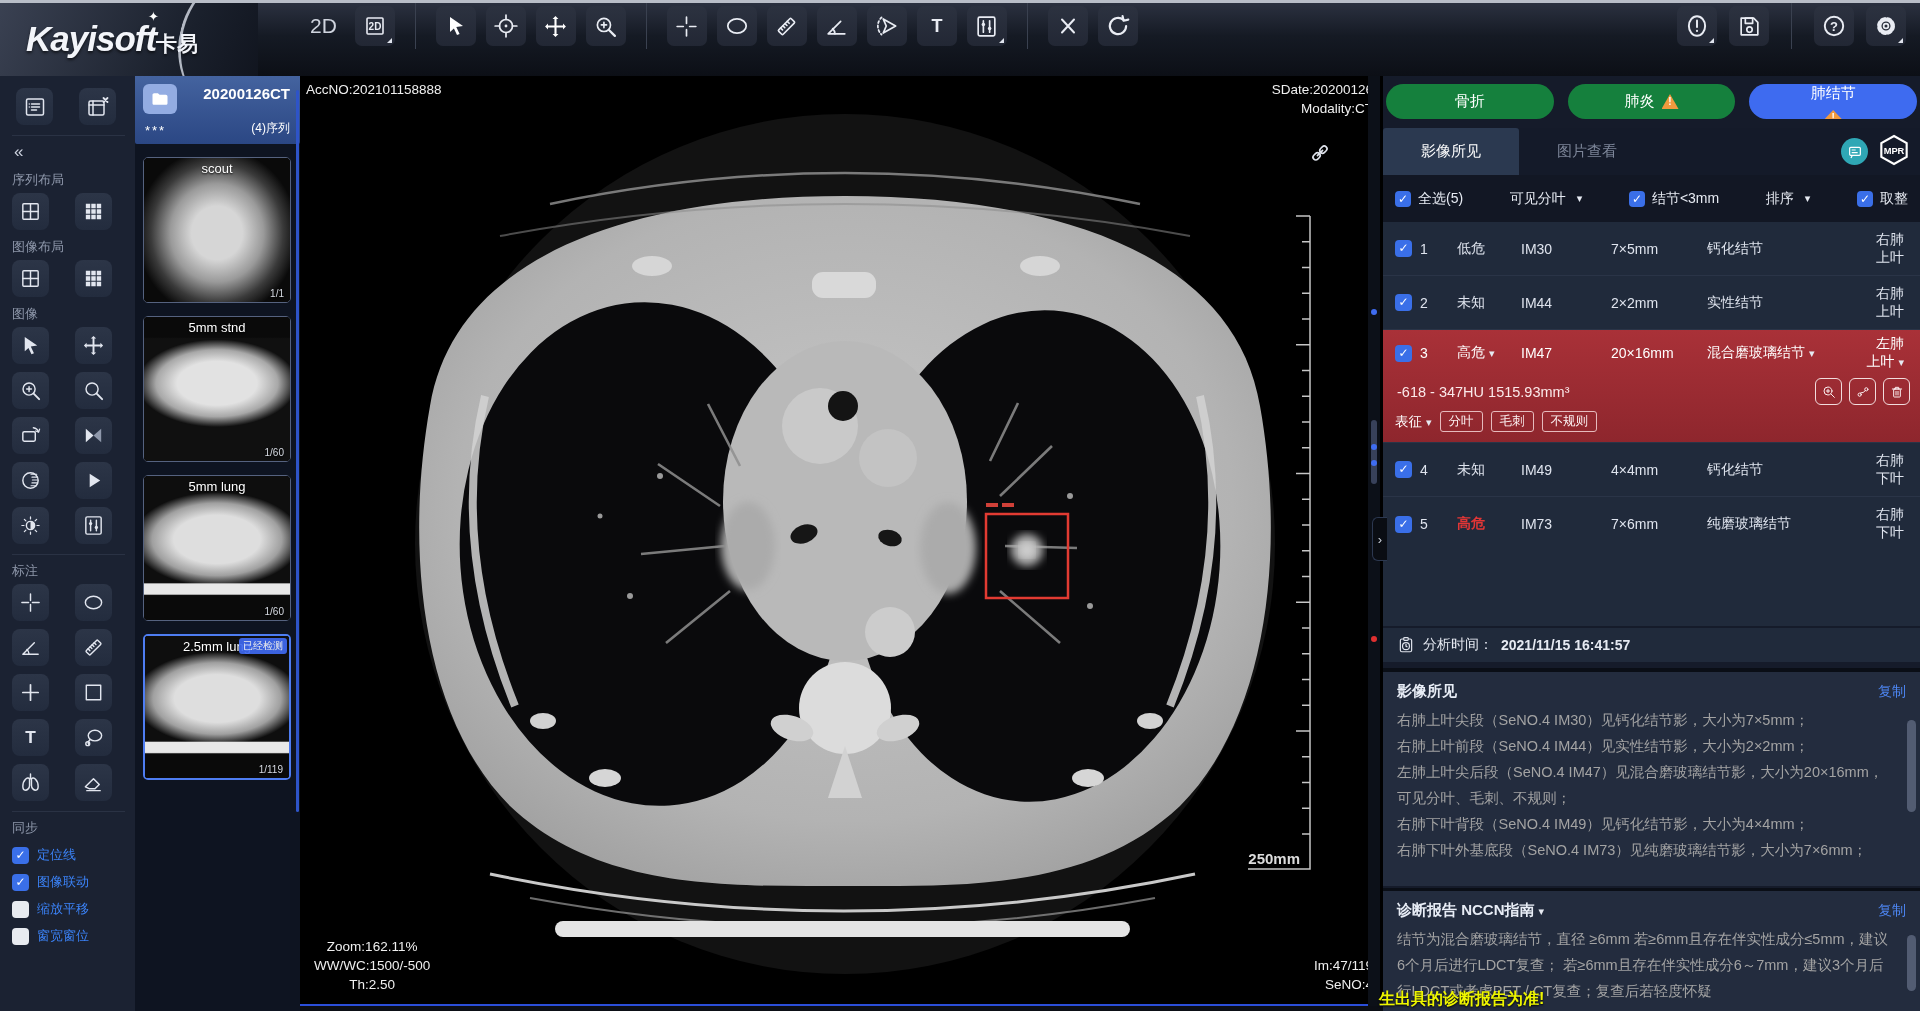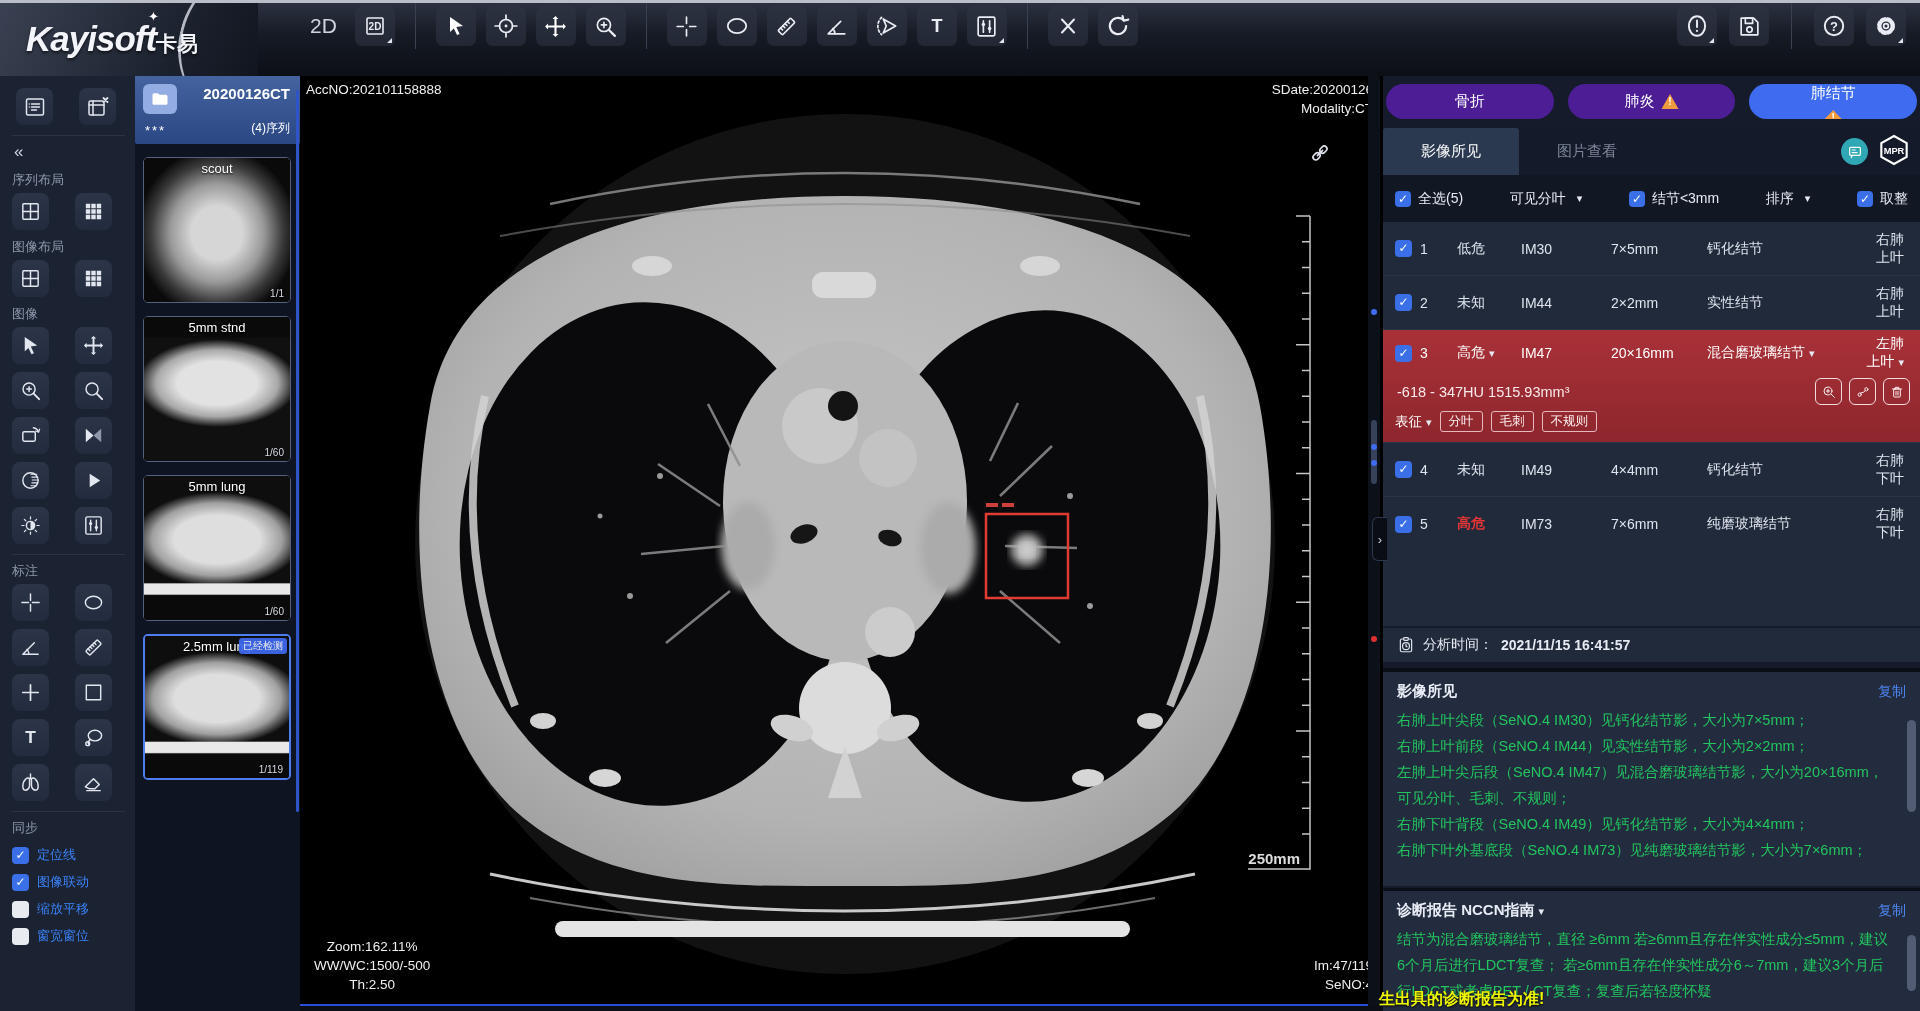--- a/index.html
+++ b/index.html
@@ -90,21 +90,21 @@
   .slice-thumb { position:absolute; left:3px; top:344px; width:6px; height:64px; border-radius:3px; background:#38415a; }
   .dot { position:absolute; left:3px; width:6px; height:6px; border-radius:50%; background:#3f6cf0; }
   .dot.red { background:#e03030; }
   .expander { position:absolute; left:1372px; top:517px; width:15px; height:44px; background:#0a0d13;
     border:1px solid #2c3850; border-right:none; border-radius:6px 0 0 6px; color:#cfd4de;
     display:flex; align-items:center; justify-content:center; font-size:13px; cursor:pointer; z-index:5; }
 
   
   .panel { position:absolute; left:1383px; top:76px; width:537px; height:935px; background:#151b2a; }
   .pills { display:flex; gap:14px; padding:8px 3px 0 3px; }
-  .pill { flex:1; height:35px; border-radius:18px; background:#4c1d95; color:#fff; font-size:15px;
+  .pill { flex:1; height:35px; border-radius:18px; background:#15803d; color:#fff; font-size:15px;
     display:flex; align-items:center; justify-content:center; gap:7px; cursor:pointer; }
   .pill.active { background:#3e6bf0;flex-direction:column; }
   .warn-tri { width:17px; height:15px; background:#f09a3e; clip-path:polygon(50% 0,100% 100%,0 100%);
     position:relative; display:inline-block; }
   .warn-tri::after { content:"!"; position:absolute; left:0; top:2px; width:100%; text-align:center;
     color:#fff; font-size:10px; font-weight:bold; }
   .ptabs { position:relative; margin-top:9px; height:47px; background:#141a29; display:flex; align-items:stretch; }
   .ptab { width:136px; display:flex; align-items:center; justify-content:center; font-size:15px;
     color:#7d8699; cursor:pointer; }
   .ptab.active { background:#2b3950; color:#fff; border-radius:3px 3px 0 0; }
@@ -134,21 +134,21 @@
   .chip { border:1px solid #e6babd; border-radius:3px; padding:1px 8px; font-size:12.5px; color:#fdf2f3; cursor:pointer; }
   .analysis { position:absolute; left:0; top:552px; width:537px; height:34px; background:#202a3b;
     display:flex; align-items:center; gap:8px; padding:0 14px; color:#e6eaf2; font-size:14px; }
   .analysis b { font-weight:bold; }
   .sect { position:absolute; left:0; width:537px; background:#232c3e; }
   .sect-findings { top:592px; height:218px; border-top:4px solid #0a0e16; }
   .sect-report { top:812px; height:123px; border-top:3px solid #0a0e16; }
   .sect-head { display:flex; align-items:center; padding:10px 14px 6px; }
   .sect-title { color:#e8edf6; font-size:15px; font-weight:bold; }
   .copy-link { margin-left:auto; color:#4d86f2; font-size:14px; cursor:pointer; }
-  .sect-body { padding:0 26px 0 14px; color:#22c55e; font-size:14.5px; line-height:26px; overflow:hidden; }
+  .sect-body { padding:0 26px 0 14px; color:#a3a3a3; font-size:14.5px; line-height:26px; overflow:hidden; }
   .sect-findings .sect-body { height:168px; }
   .sect-report .sect-body { height:80px; }
   .vthumb { position:absolute; right:4px; width:9px; border-radius:5px; background:#525c72; cursor:pointer; }
   .marquee { position:absolute; left:-4px; bottom:1px; color:#eef600; font-size:16px; font-weight:bold;
     white-space:nowrap; text-shadow:0 1px 2px #000; z-index:6; }
 </style>
 </head>
 <body>
 
 <div class="app">

